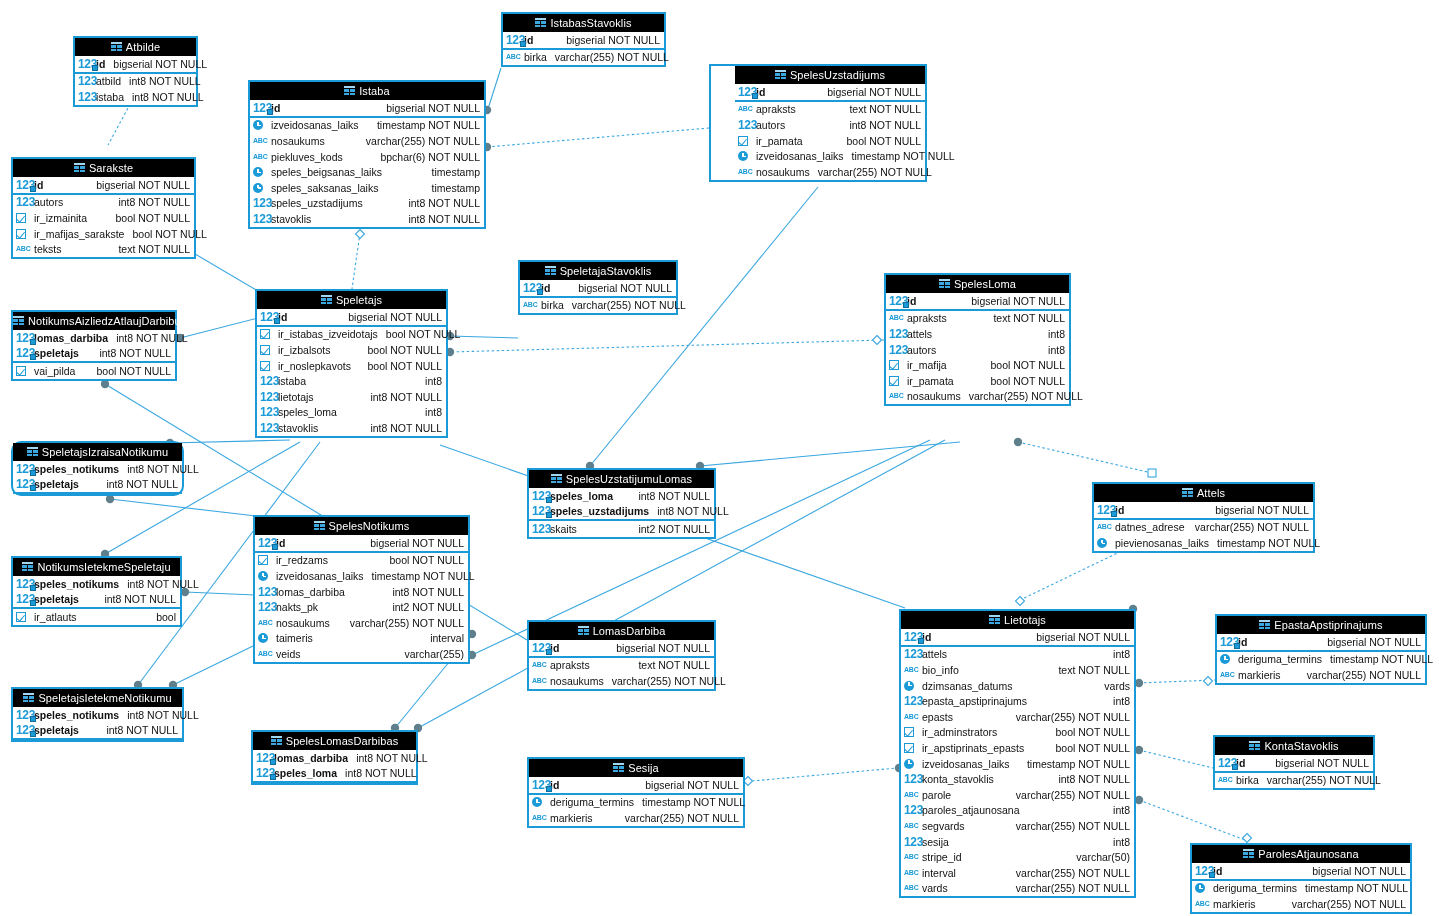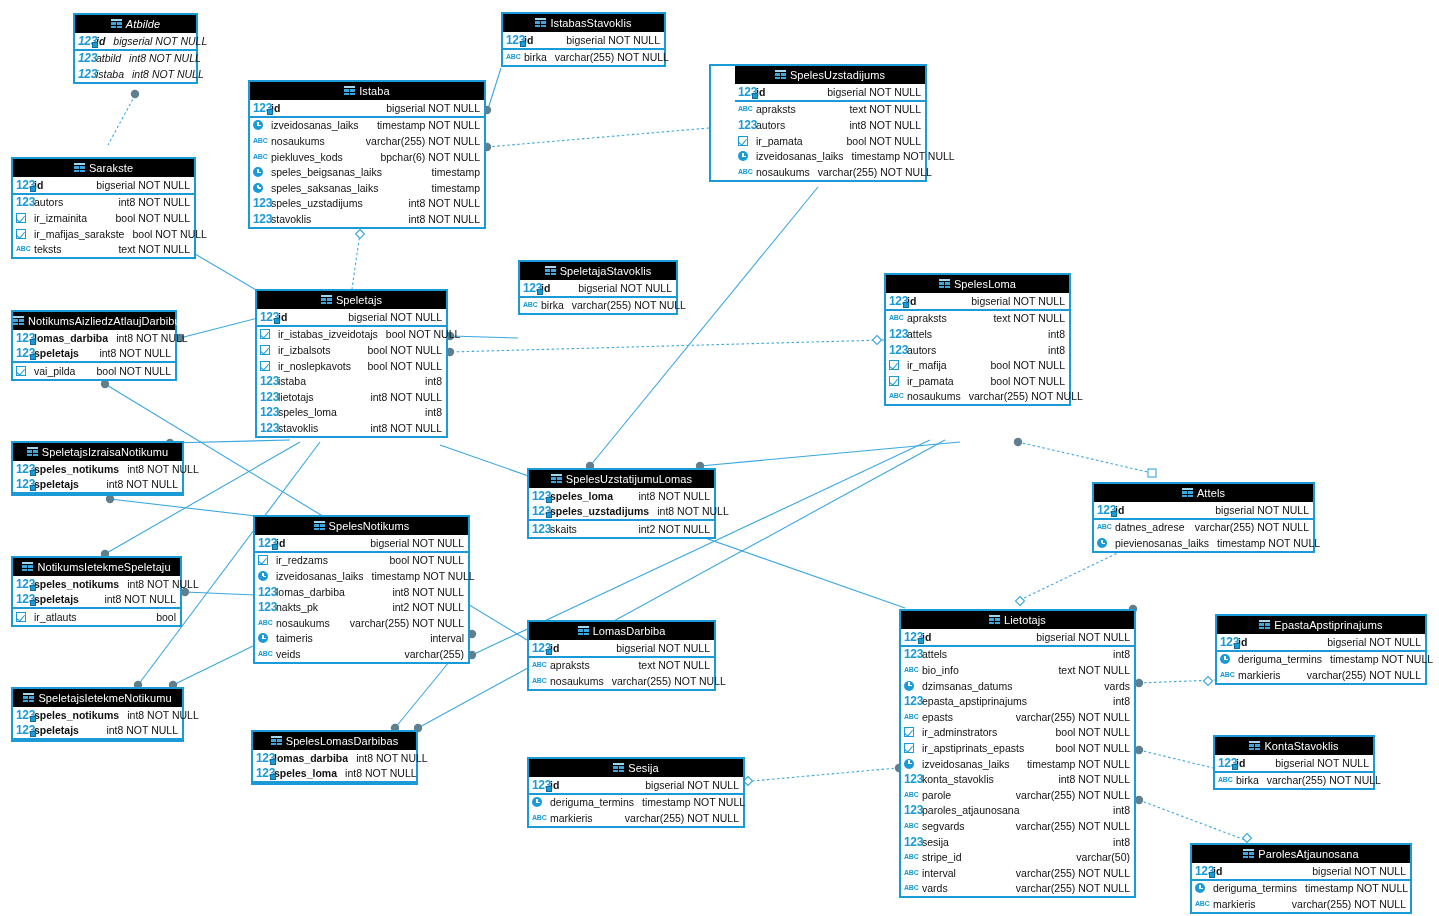--- a/index.html
+++ b/index.html
@@ -105,21 +105,21 @@
       <circle cx="1139" cy="750" r="4.2" class="dot"></circle>
       <path d="M 1139 800 L 1245 840" class="edge dashed"></path>
       <circle cx="1139" cy="800" r="4.2" class="dot"></circle>
       <polygon points="1247,833.5 1251.5,838 1247,842.5 1242.5,838" class="dia"></polygon>
       <path d="M 752 781 L 897 768" class="edge dashed"></path>
       <polygon points="748,776.5 752.5,781 748,785.5 743.5,781" class="dia"></polygon>
       <circle cx="899" cy="768" r="4.2" class="dot"></circle>
       <path d="M 905 608 L 440 445" class="edge"></path>
       <circle cx="1133" cy="609" r="4.2" class="dot"></circle>
     </svg>
-<div class="tbl" style="left: 73px; top: 13px; width: 125px; font-style: italic;">
+<div class="tbl" style="left: 73px; top: 36px; width: 125px;">
       <div class="thdr"><span class="tblicon"><i class="a"></i><i class="b"></i><i class="c"></i><i class="d"></i><i class="e"></i></span><span class="tname">Atbilde</span></div>
       <div class="pkgroup">
         <div class="row pk">
           <span class="ic">
             <span class="ic-num ic-key">123<span class="k"></span></span>
           </span>
           <span class="nm">id</span>
           <span class="ty">bigserial NOT NULL</span>
         </div>
       </div>
@@ -476,21 +476,21 @@
       <div>
         <div class="row">
           <span class="ic">
             <span class="ic-bool"></span>
           </span>
           <span class="nm">vai_pilda</span>
           <span class="ty">bool NOT NULL</span>
         </div>
       </div>
     </div>
-    <div class="tbl" style="left: 11px; top: 441px; width: 173px;">
+    <div class="tbl" style="left: 11px; top: 441px; width: 173px; border-radius: 10px;">
       <div class="thdr"><span class="tblicon"><i class="a"></i><i class="b"></i><i class="c"></i><i class="d"></i><i class="e"></i></span><span class="tname">SpeletajsIzraisaNotikumu</span></div>
       <div class="pkgroup">
         <div class="row pk">
           <span class="ic">
             <span class="ic-num ic-key">123<span class="k"></span></span>
           </span>
           <span class="nm">speles_notikums</span>
           <span class="ty">int8 NOT NULL</span>
         </div>
         <div class="row pk">

